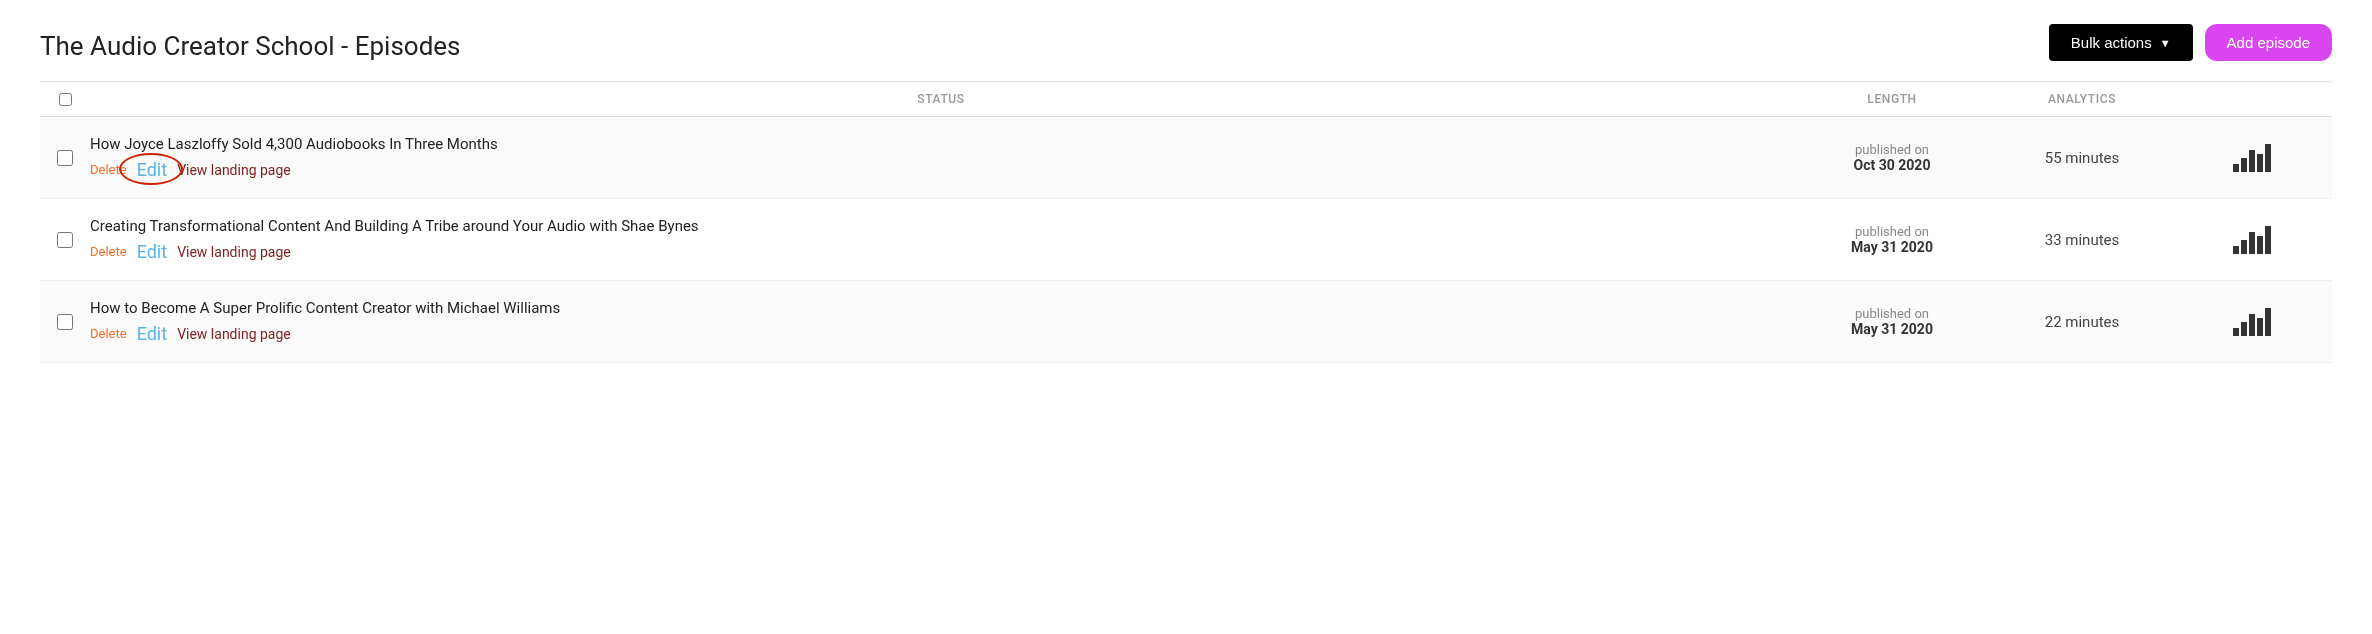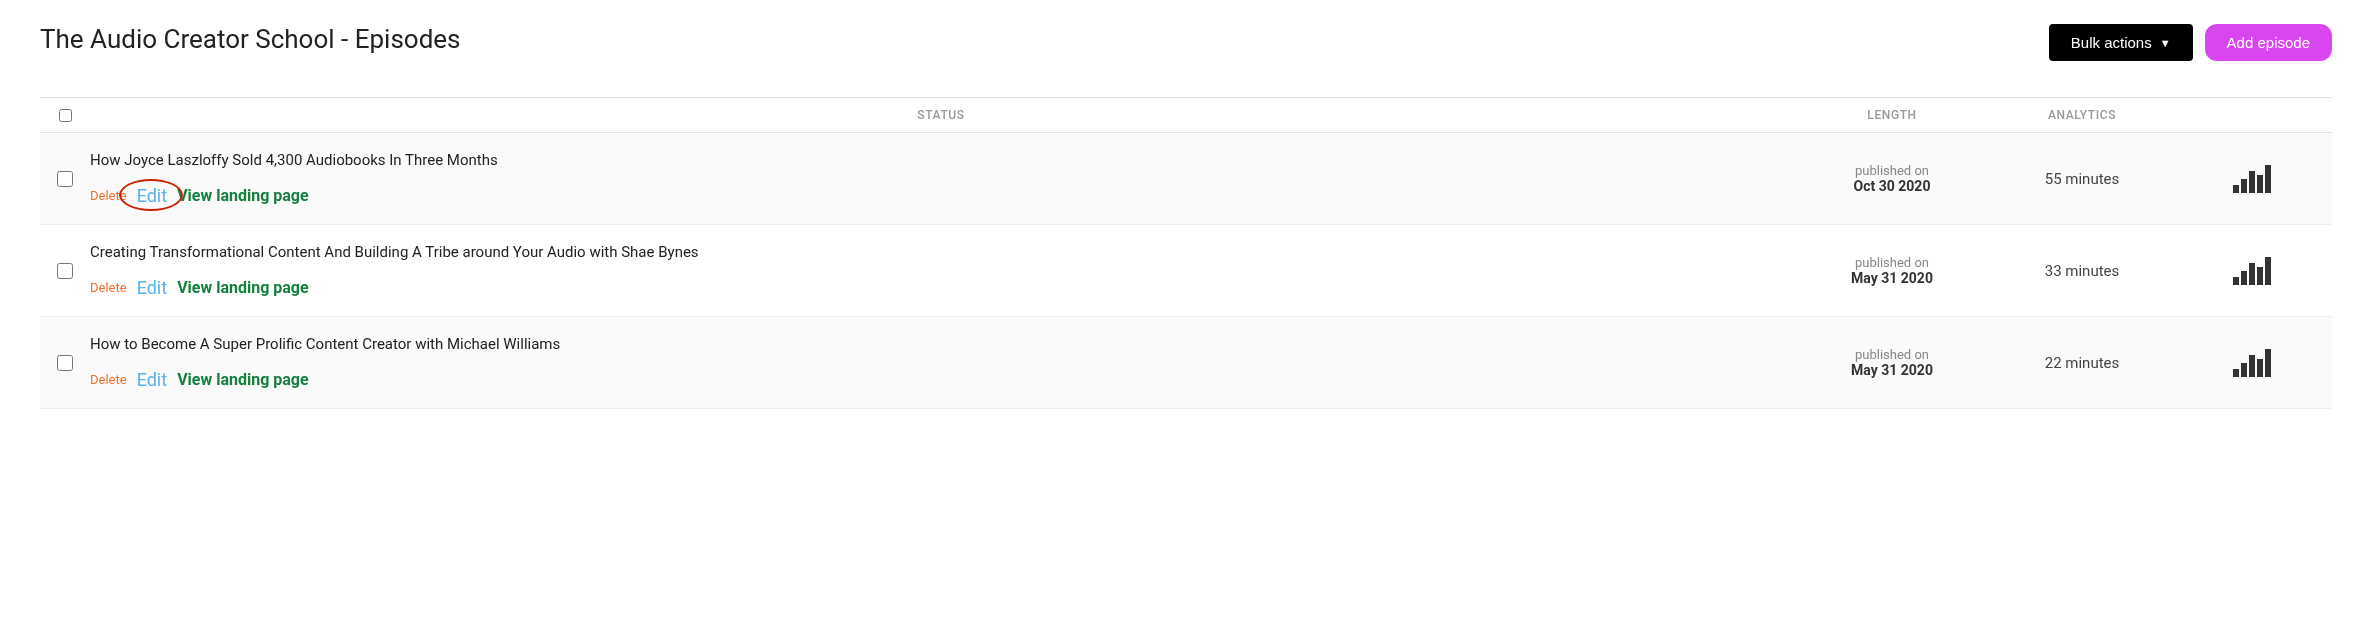--- a/index.html
+++ b/index.html
@@ -8,23 +8,23 @@
       background: #fff;
       color: #333;
       font-size: 15px;
     }
     .page-container {
       max-width: 2372px;
       padding: 24px 40px;
     }
     .header-row {
       display: flex;
-      align-items: flex-start;
+      align-items: flex-end;
       justify-content: space-between;
-      margin-bottom: 36px;
+      margin-bottom: 20px;
     }
     .page-title {
       font-size: 26px;
       font-weight: 400;
       color: #222;
     }
     .header-buttons {
       display: flex;
       gap: 12px;
       align-items: center;
@@ -105,40 +105,39 @@
     }
     .episode-title {
       font-size: 15px;
       color: #222;
       font-weight: 400;
     }
     .episode-actions {
       display: flex;
       gap: 10px;
       align-items: center;
-      margin-top: 12px;
+      margin-top: 2px;
     }
     .action-delete {
       color: #f07030;
       font-size: 13px;
       cursor: pointer;
       text-decoration: none;
     }
     .action-edit {
       color: #5ab4e8;
       font-size: 18px;
       cursor: pointer;
       text-decoration: none;
     }
     .action-view {
-      color: #15803d;
-      font-size: 16px;
+      color: #7f1d1d;
+      font-size: 14px;
       cursor: pointer;
       text-decoration: none;
-      font-weight: bold;
     }
     .status-cell {
       text-align: center;
       font-size: 14px;
       color: #666;
     }
     .status-label {
       font-size: 13px;
       color: #888;
     }

